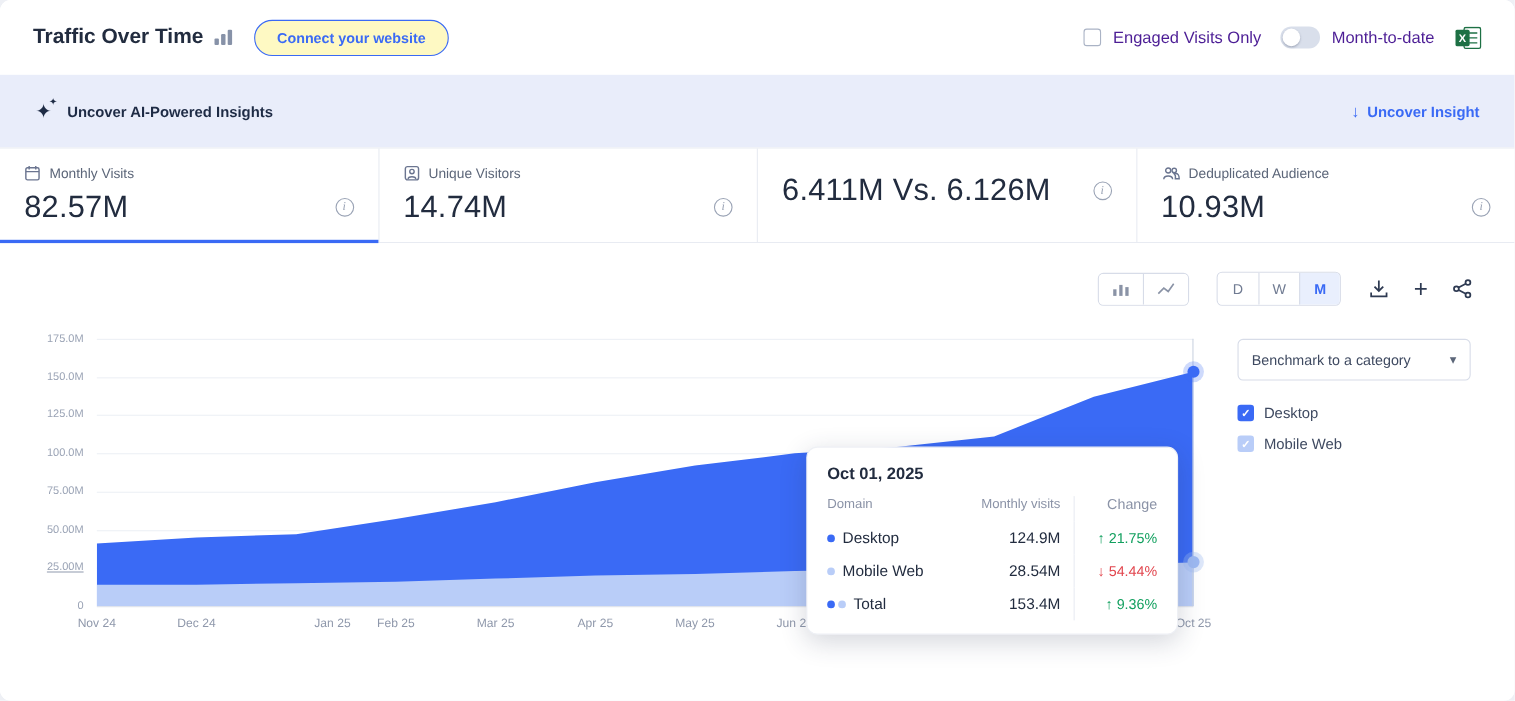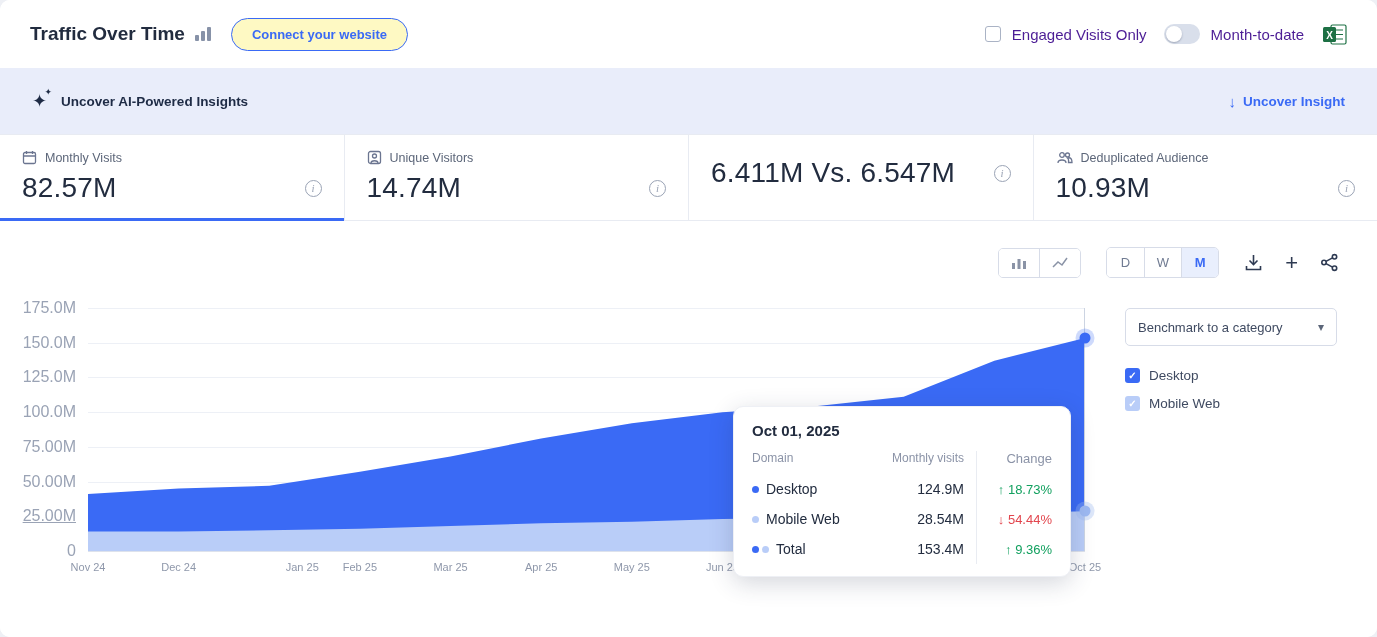--- a/index.html
+++ b/index.html
@@ -49,21 +49,21 @@
   .seg button.active { background: #e9effd; color: #3a6af5; font-weight: 700; }
   .icon-row { display: flex; align-items: center; gap: 22px; }
   .icon-btn { background: none; border: none; cursor: pointer; color: #2e3a52; display: flex; align-items: center; padding: 0; }
   .icon-btn svg { stroke: #2e3a52; fill: none; stroke-width: 1.6; }
   .plus-glyph { font-size: 22px; color: #2e3a52; line-height: 1; }
 
   .chart-row { display: flex; margin-top: 30px; }
   .chart-main { flex: 1; min-width: 0; }
   .plot-wrap { display: flex; }
   .ylabels { width: 88px; position: relative; height: 243px; flex-shrink: 0; }
-  .ylabel { position: absolute; right: 12px; transform: translateY(-50%); font-size: 16px; color: #9aa3b5; }
+  .ylabel { position: absolute; right: 12px; transform: translateY(-50%); font-size: 10px; color: #9aa3b5; }
   .plot { flex: 1; height: 243px; position: relative; margin-right: 40px; }
   .gridline { position: absolute; left: 0; right: 0; height: 1px; background: #edf0f6; z-index: 0; }
   .gridline.base { background: #dde2ec; }
   svg.areas { position: absolute; inset: 0; width: 100%; height: 100%; z-index: 1; }
   .hoverline { position: absolute; top: 0; bottom: 0; width: 1px; background: #ccd4e2; left: calc(100% - 1px); z-index: 2; }
   .marker { position: absolute; width: 11px; height: 11px; border-radius: 50%; transform: translate(-50%,-50%); z-index: 4; cursor: pointer; }
   .marker.desktop { background: #3a6af5; box-shadow: 0 0 0 4px rgba(58,106,245,.25); }
   .marker.mobile { background: #9db9f2; box-shadow: 0 0 0 4px rgba(157,185,242,.35); }
   .xlabels { position: relative; height: 24px; margin-top: 10px; }
   .xlabel { position: absolute; transform: translateX(-50%); font-size: 11px; color: #8f98ab; white-space: nowrap; }
@@ -159,21 +159,21 @@
           </svg>
         <span>Unique Visitors</span>
       </div>
       <div class="card-value-row">
         <span class="card-value">14.74M</span>
         <span class="info">i</span>
       </div>
     </div>
     <div class="card">
       <div class="card-value-row">
-        <span class="card-value">6.411M Vs. 6.547M</span>
+        <span class="card-value">6.411M Vs. 6.126M</span>
         <span class="info">i</span>
       </div>
     </div>
     <div class="card">
       <div class="card-top">
         <svg width="17" height="15" viewBox="0 0 17 15">
             <circle cx="6" cy="5" r="2.3"></circle>
             <path d="M2 13 c0-4 8-4 8 0"></path>
             <circle cx="11.5" cy="5" r="2"></circle>
             <path d="M12.5 12.5 c0.5-3.5 -1-4.5 -1-4.5 c3.5-1 4.5 1.5 4.5 4.5 z"></path>
@@ -260,21 +260,21 @@
                 <div class="tt-head tt-change">Change</div>
 
                 <div class="tt-cell tt-label">
                     <span class="dots">
                       <span class="dot" style="background: rgb(58, 106, 245);"></span>
                     </span>
                     <span>Desktop</span>
                   </div>
                 <div class="tt-cell tt-val">124.9M</div>
                 <div class="tt-cell tt-change">
-                    <span class="up"><span>↑</span> <span>18.73%</span></span>
+                    <span class="up"><span>↑</span> <span>21.75%</span></span>
                   </div>
 
                 <div class="tt-cell tt-label">
                     <span class="dots">
                       <span class="dot" style="background: rgb(185, 205, 248);"></span>
                     </span>
                     <span>Mobile Web</span>
                   </div>
                 <div class="tt-cell tt-val">28.54M</div>
                 <div class="tt-cell tt-change">

